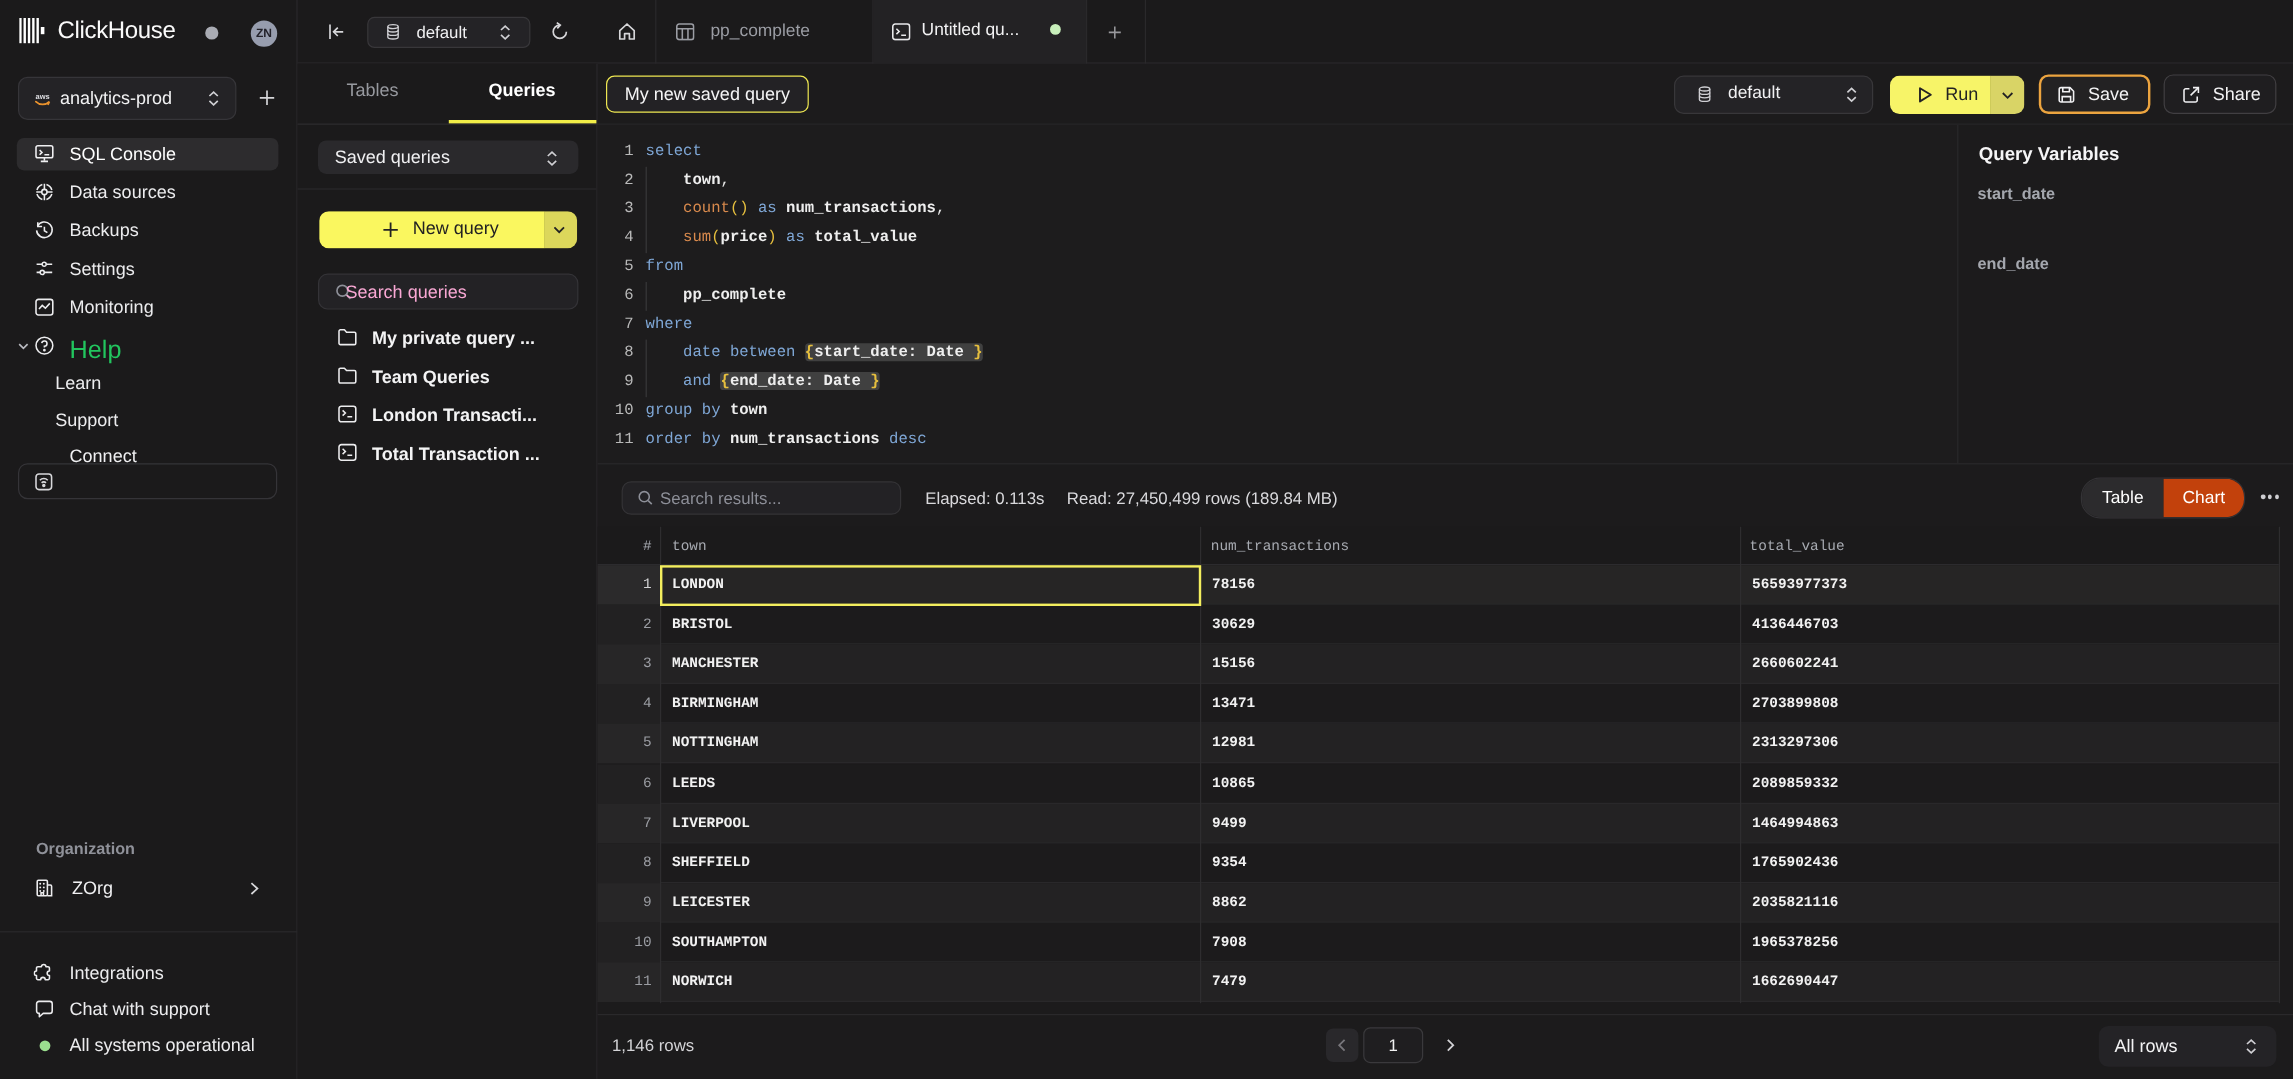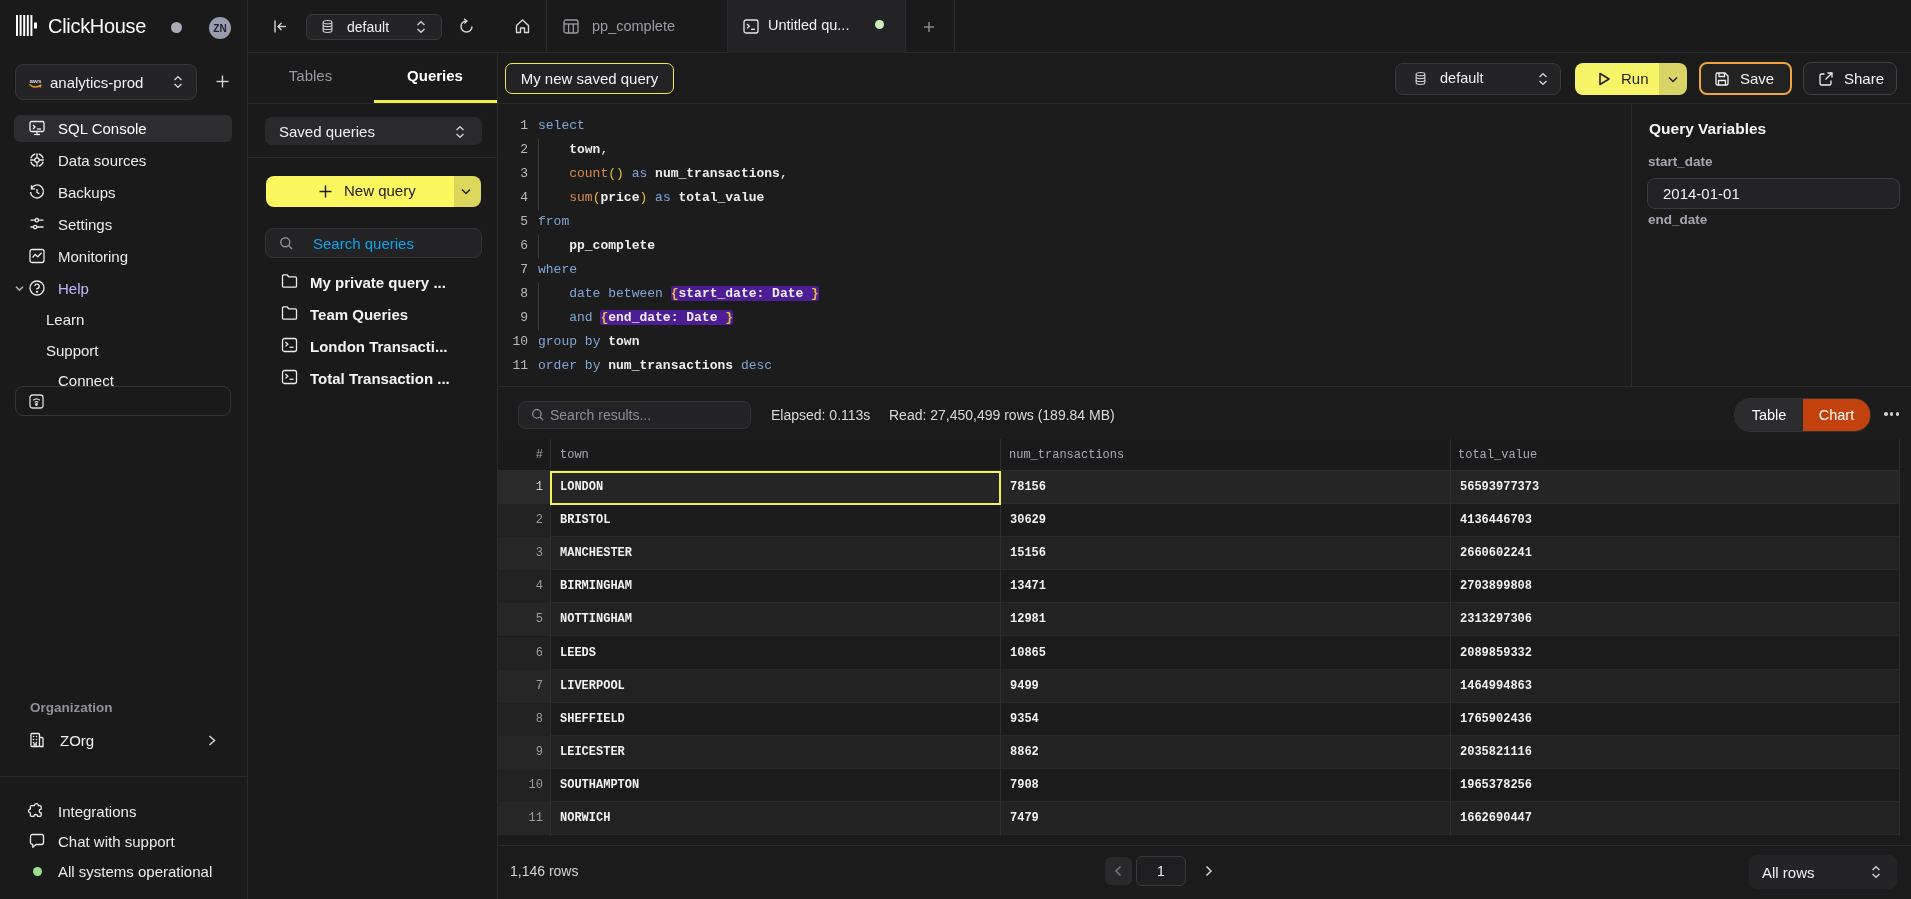--- a/index.html
+++ b/index.html
@@ -132,21 +132,21 @@
       <path d="M2.5 12 H5.5 M9 12 H15.5"></path>
         <circle cx="7.2" cy="12" r="1.7"></circle>
     </svg>
 
     <div class="abs" style="left:58px;top:248px;font-size:15px;color:#ececee;">Monitoring</div>
     <svg class="abs" style="left:28px;top:247px;" width="18" height="18" viewBox="0 0 18 18" fill="none" stroke="#ececee" stroke-width="1.3">
       <rect x="2" y="2.5" width="14" height="13" rx="2"></rect>
       <path d="M4.5 10.5 L7.2 7.5 L9.8 9.8 L13.5 5.8"></path>
     </svg>
 
-    <div class="abs" style="left:58px;top:280px;font-size:15px;color:#c4b5fd;">Help</div>
+    <div class="abs" style="left:58px;top:280px;font-size:21px;color:#22c55e;">Help</div>
     <svg class="abs" style="left:14px;top:283px;" width="11" height="11" viewBox="0 0 11 11" fill="none" stroke="#b9bac0" stroke-width="1.4">
       <path d="M2 3.8 L5.5 7.3 L9 3.8"></path>
     </svg>
     <svg class="abs" style="left:28px;top:279px;" width="18" height="18" viewBox="0 0 18 18" fill="none" stroke="#ececee" stroke-width="1.3">
       <circle cx="9" cy="9" r="7"></circle>
       <path d="M6.8 7 A2.2 2.2 0 1 1 9 9.6 V10.6"></path>
       <circle cx="9" cy="12.8" r="0.5" fill="#ececee"></circle>
     </svg>
 
     <div class="abs" style="left:46px;top:311px;font-size:15px;color:#ececee;">Learn</div>
@@ -215,21 +215,21 @@
     <div class="abs" style="left:96px;top:129px;font-size:15px;font-weight:500;color:#222122;">New query</div>
     <svg class="abs" style="left:212px;top:134px;" width="12" height="10" viewBox="0 0 12 10" fill="none" stroke="#232223" stroke-width="1.5">
       <path d="M2 2.5 L6 6.5 L10 2.5"></path>
     </svg>
 
     <div class="abs" style="left:17px;top:175px;width:217px;height:30px;background:#232225;border:1px solid #343337;border-radius:8px;"></div>
     <svg class="abs" style="left:31px;top:183px;" width="15" height="15" viewBox="0 0 15 15" fill="none" stroke="#8d8f98" stroke-width="1.4">
       <circle cx="6.3" cy="6.3" r="4.5"></circle>
         <path d="M9.8 9.8 L13 13"></path>
     </svg>
-    <div class="abs" style="left:65px;top:182px;font-size:15px;color:#0ea5e9;">Search queries</div>
+    <div class="abs" style="left:40px;top:182px;font-size:15px;color:#f9a8d4;">Search queries</div>
 
     <svg class="abs" style="left:33px;top:220px;" width="17" height="16" viewBox="0 0 17 16" fill="none" stroke="#ececee" stroke-width="1.3">
       <path d="M1.5 13 V3 a1.2 1.2 0 0 1 1.2 -1.2 H6 l1.8 2 h6.5 A1.2 1.2 0 0 1 15.5 5 v8 a1.2 1.2 0 0 1 -1.2 1.2 H2.7 A1.2 1.2 0 0 1 1.5 13 Z" stroke-linejoin="round"></path>
     </svg>
     <div class="abs" style="left:62px;top:221px;font-size:15px;font-weight:600;color:#f4f4f5;text-align:center;">My private query ...</div>
 
     <svg class="abs" style="left:33px;top:252px;" width="17" height="16" viewBox="0 0 17 16" fill="none" stroke="#ececee" stroke-width="1.3">
       <path d="M1.5 13 V3 a1.2 1.2 0 0 1 1.2 -1.2 H6 l1.8 2 h6.5 A1.2 1.2 0 0 1 15.5 5 v8 a1.2 1.2 0 0 1 -1.2 1.2 H2.7 A1.2 1.2 0 0 1 1.5 13 Z" stroke-linejoin="round"></path>
     </svg>
     <div class="abs" style="left:62px;top:253px;font-size:15px;font-weight:600;color:#f4f4f5;">Team Queries</div>
@@ -297,21 +297,21 @@
     <div class="abs" style="left:1596px;top:17px;font-size:15px;color:#f2f2f3;">Share</div>
   </div>
 
   <div class="abs" id="editor" style="left:498px;top:104px;width:1133px;height:282px;background:#1d1c1d;">
     <style>
       .cl { position:absolute; left:0; width:1133px; height:24px; font-family:"Liberation Mono",monospace; font-size:13px; white-space:pre; }
       .cl .g { position:absolute; left:0; top:3px; width:30px; text-align:right; color:#b9b9b9; }
       .cl .c { position:absolute; left:40px; top:3px; }
       .kw { color:#7fa7d6; } .fn { color:#d98a4d; } .pa { color:#e6bf3e; }
       .id { color:#eeeeee; font-weight:bold; } .pl { color:#e6e6e6; }
-      .chip { background:#4c1d95; border-radius:3px; color:#eeeeee; font-weight:bold; }
+      .chip { background:#404040; border-radius:3px; color:#eeeeee; font-weight:bold; }
       .chip .pa { font-weight:bold; }
       .guide { position:absolute; width:1px; background:#39383a; left:40px; }
     </style>
     <div class="guide" style="top:35px;height:72px;"></div>
     <div class="guide" style="top:131px;height:24px;"></div>
     <div class="guide" style="top:179px;height:48px;"></div>
     <div class="cl" style="top:11px;"><span class="g">1</span><span class="c"><span class="kw">select</span></span></div>
     <div class="cl" style="top:35px;"><span class="g">2</span><span class="c">    <span class="id">town</span><span class="pl">,</span></span></div>
     <div class="cl" style="top:59px;"><span class="g">3</span><span class="c">    <span class="fn">count</span><span class="pa">()</span> <span class="kw">as</span> <span class="id">num_transactions</span><span class="pl">,</span></span></div>
     <div class="cl" style="top:83px;"><span class="g">4</span><span class="c">    <span class="fn">sum</span><span class="pa">(</span><span class="id">price</span><span class="pa">)</span> <span class="kw">as</span> <span class="id">total_value</span></span></div>
@@ -320,23 +320,20 @@
     <div class="cl" style="top:155px;"><span class="g">7</span><span class="c"><span class="kw">where</span></span></div>
     <div class="cl" style="top:179px;"><span class="g">8</span><span class="c">    <span class="kw">date</span> <span class="kw">between</span> <span class="chip"><span class="pa">{</span>start_date: Date <span class="pa">}</span></span></span></div>
     <div class="cl" style="top:203px;"><span class="g">9</span><span class="c">    <span class="kw">and</span> <span class="chip"><span class="pa">{</span>end_date: Date <span class="pa">}</span></span></span></div>
     <div class="cl" style="top:227px;"><span class="g">10</span><span class="c"><span class="kw">group</span> <span class="kw">by</span> <span class="id">town</span></span></div>
     <div class="cl" style="top:251px;"><span class="g">11</span><span class="c"><span class="kw">order</span> <span class="kw">by</span> <span class="id">num_transactions</span> <span class="kw">desc</span></span></div>
   </div>
 
   <div class="abs" id="vars" style="left:1631px;top:104px;width:280px;height:282px;background:#1c1b1c;border-left:1px solid #2a292b;">
     <div class="abs" style="left:17px;top:16px;font-size:15.5px;font-weight:600;color:#f5f5f6;">Query Variables</div>
     <div class="abs" style="left:16px;top:50px;font-size:13.5px;font-weight:600;color:#a4a7ae;">start_date</div>
-    <div class="abs flex" style="left:15px;top:74px;width:253px;height:31px;background:#232225;border:1px solid #3a393c;border-radius:8px;">
-      <div style="margin-left:15px;font-size:15px;color:#f2f2f3;">2014-01-01</div>
-    </div>
     <div class="abs" style="left:16px;top:108px;font-size:13.5px;font-weight:600;color:#a4a7ae;">end_date</div>
   </div>
 
   <div class="abs" id="results" style="left:498px;top:386px;width:1413px;height:513px;background:#1c1b1c;border-top:1px solid #2a292b;">
     <style>
       .rrow { position:absolute; left:0; width:1401px; height:33px; }
       .rrow.odd { background:#232223; } .rrow.even { background:#1c1b1c; }
       .rrow.sel { background:#262525; }
       .rrow.sel .rnum { color:#d2d2d4; }
       .gut { position:absolute; left:0; top:0; width:52px; height:33px; }

